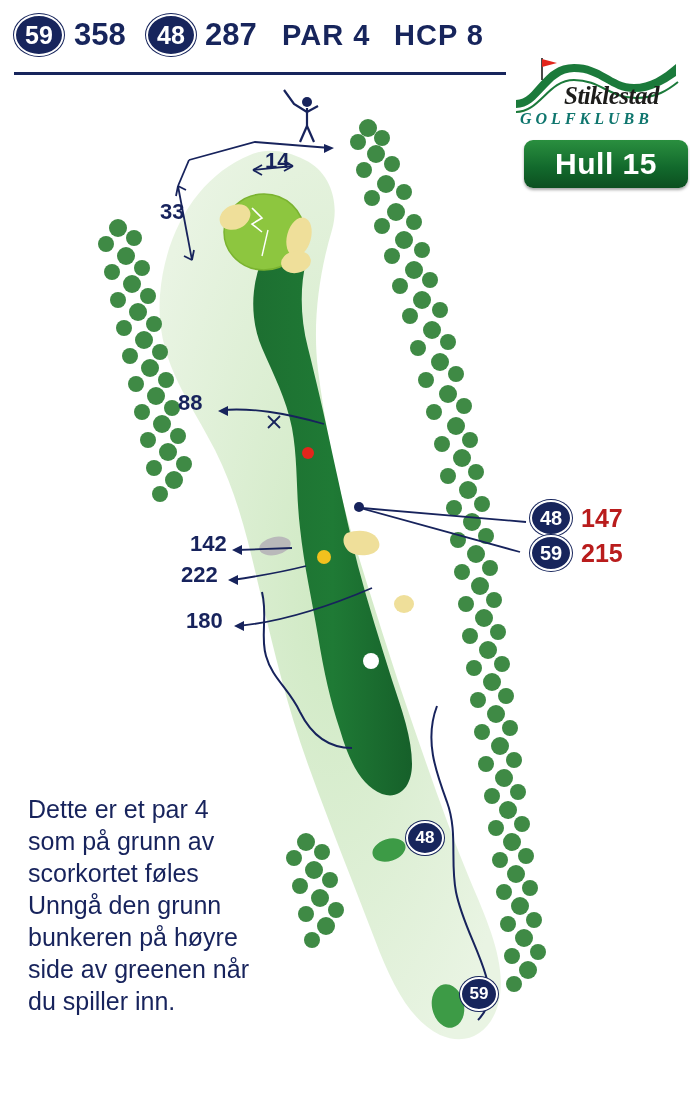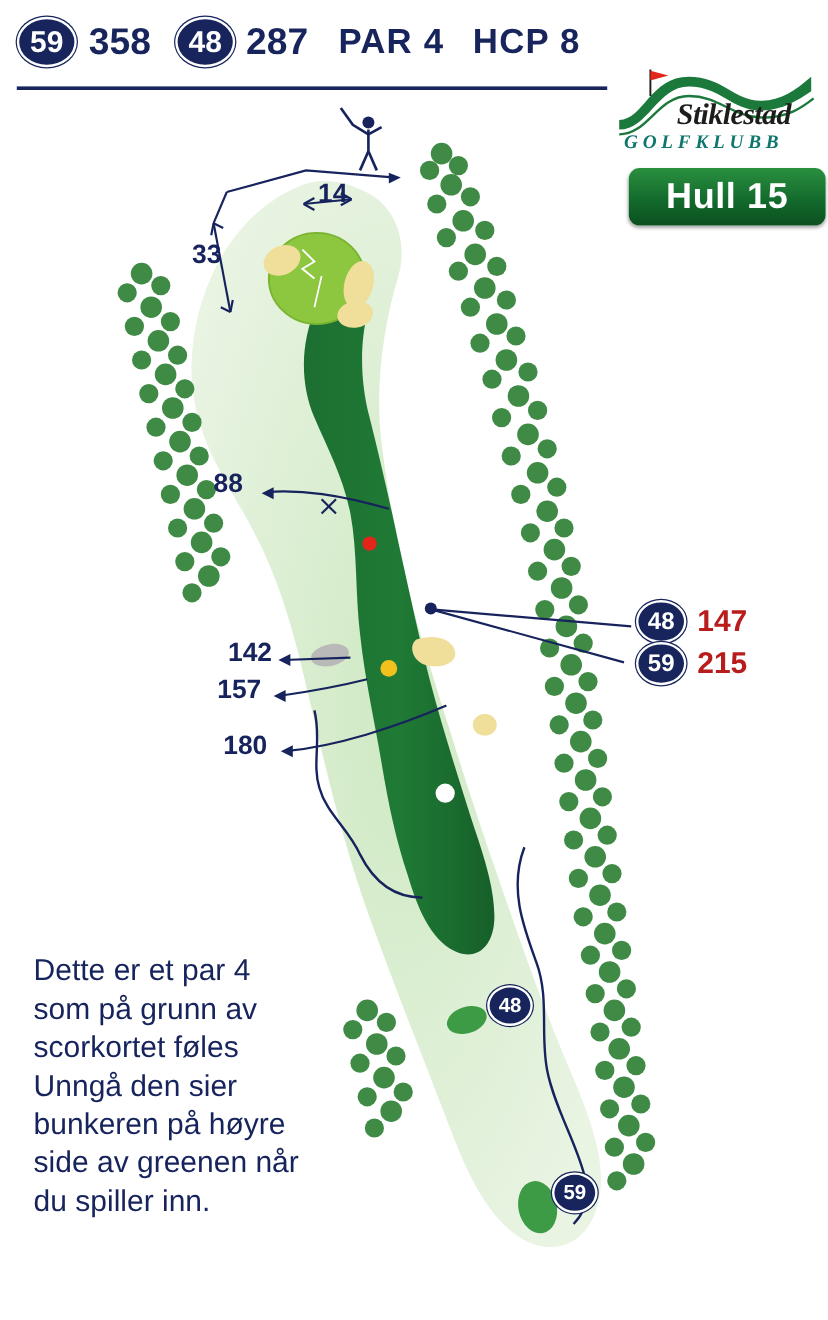--- a/index.html
+++ b/index.html
@@ -460,36 +460,36 @@
 
     <path d="M362 428 L 526 442"></path>
     <path d="M360 428 L 520 472"></path>
   </g>
 </svg>
 
 <div class="dist-label" style="left:265px; top:148px;text-align:center;">14</div>
 <div class="dist-label" style="left:160px; top:199px;">33</div>
 <div class="dist-label" style="left:178px; top:390px;">88</div>
 <div class="dist-label" style="left:190px; top:531px;">142</div>
-<div class="dist-label" style="left:181px; top:562px;">157</div>
+<div class="dist-label" style="left:181px; top:562px;">222</div>
 <div class="dist-label" style="left:186px; top:608px;">180</div>
 
 <div class="side-marker" style="left:530px; top:500px;">
   <div class="pill">48</div>
   <div class="val">147</div>
 </div>
 <div class="side-marker" style="left:530px; top:535px;">
   <div class="pill">59</div>
   <div class="val">215</div>
 </div>
 
 <div class="course-badge" style="left:406px; top:821px;">48</div>
 <div class="course-badge" style="left:460px; top:977px;">59</div>
 
 <div class="description">
   <div>Dette er et par 4</div>
   <div>som på grunn av</div>
   <div>scorkortet føles</div>
-  <div>Unngå den sier</div>
+  <div>Unngå den grunn</div>
   <div>bunkeren på høyre</div>
   <div>side av greenen når</div>
   <div>du spiller inn.</div>
 </div>
 
 </body></html>

